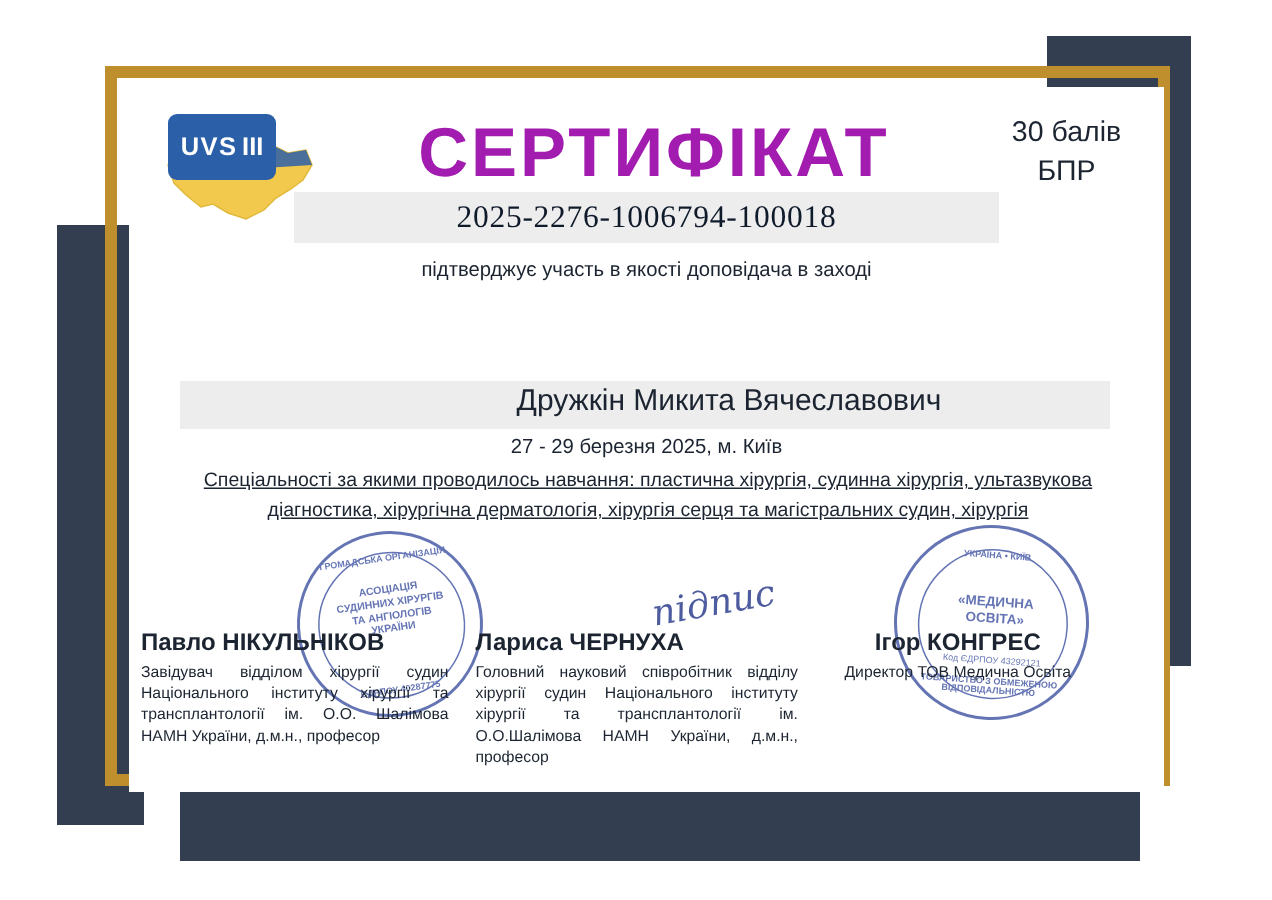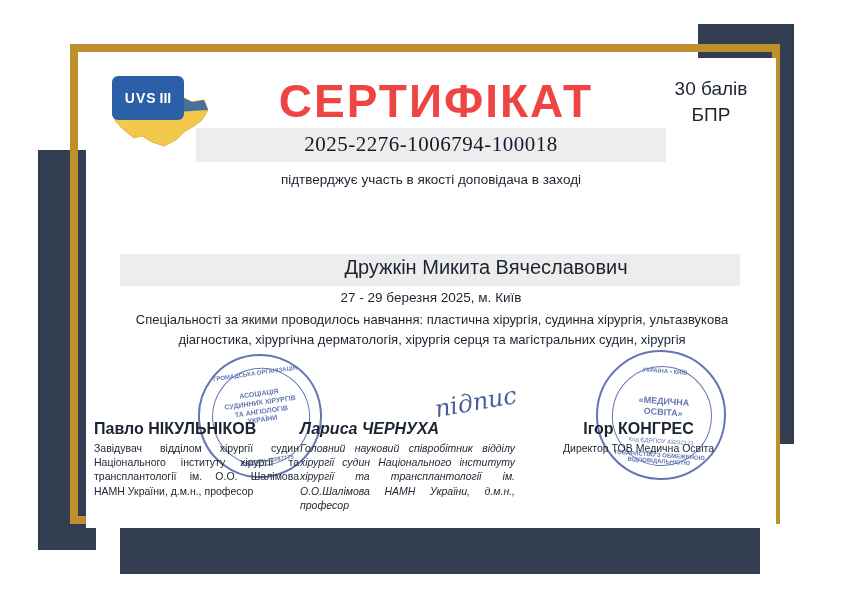--- a/index.html
+++ b/index.html
@@ -89,21 +89,21 @@
   .logo-badge {
     position: absolute;
     left: 12px;
     top: 8px;
     width: 72px;
     height: 44px;
     background: #2b5fa8;
     border-radius: 6px;
     color: #ffffff;
     font-weight: bold;
-    font-size: 14px;
+    font-size: 17px;
     letter-spacing: 1px;
     display: flex;
     align-items: center;
     justify-content: center;
   }
   .logo-badge .bars {
     display: inline-block;
     margin-left: 3px;
     letter-spacing: 0px;
   }
@@ -111,21 +111,21 @@
   
   .title {
     position: absolute;
     left: 145px;
     top: 16px;
     width: 410px;
     text-align: center;
     font-size: 46px;
     font-weight: bold;
     letter-spacing: 2px;
-    color: #ef4444;
+    color: #a21caf;
   }
   .points {
     position: absolute;
     left: 565px;
     top: 18px;
     width: 120px;
     text-align: center;
     font-size: 19px;
     color: #1b2430;
     line-height: 1.35;
@@ -205,29 +205,30 @@
 
   .specialties {
     position: absolute;
     left: 22px;
     top: 252px;
     width: 648px;
     text-align: center;
     font-size: 13px;
     color: #1b2430;
     line-height: 1.55;
+    text-decoration: underline;
   }
 
   
   .sig {
     position: absolute;
     top: 362px;
   }
   .sig-1 { left: 8px;  width: 205px; }
-  .sig-2 { left: 214px; width: 215px; font-style: italic; }
+  .sig-2 { left: 231px; width: 215px; }
   .sig-3 { left: 440px; width: 225px; }
 
   .sig-name {
     font-size: 16px;
     font-weight: bold;
     color: #1b2430;
     margin-bottom: 3px;
   }
   .sig-1 .sig-name, .sig-2 .sig-name { text-align: left; }
   .sig-3 .sig-name { text-align: center; }

